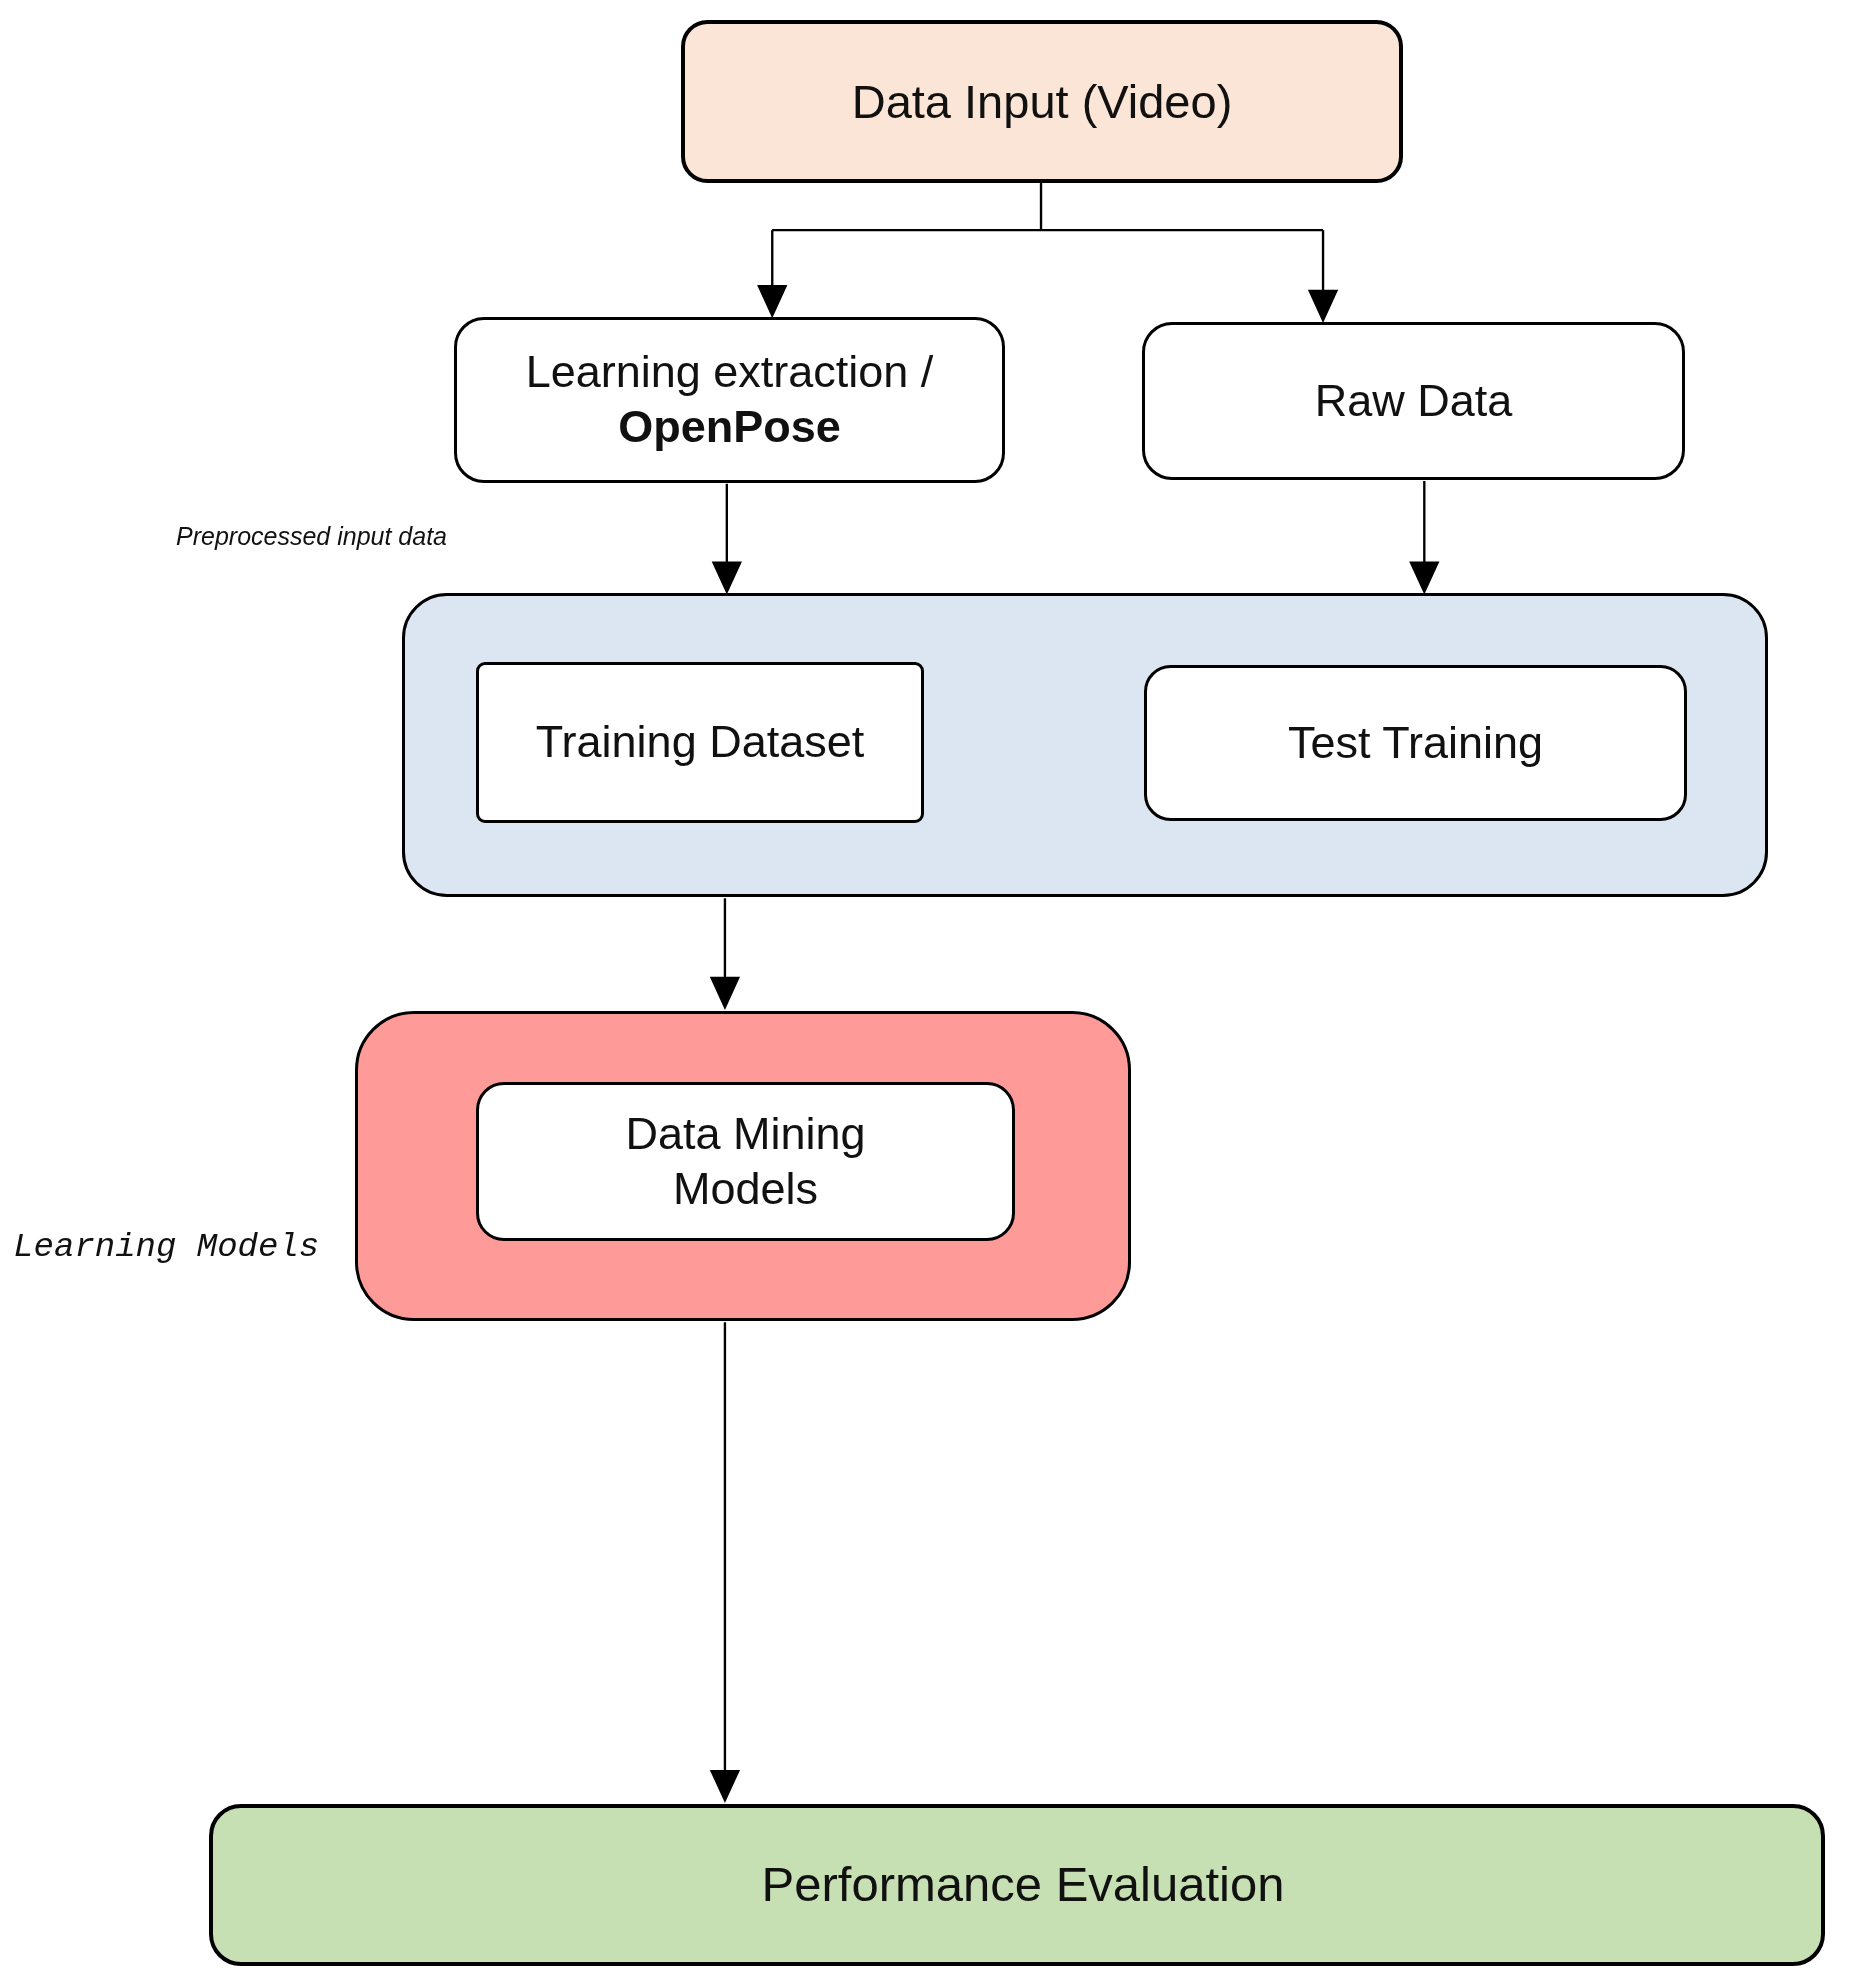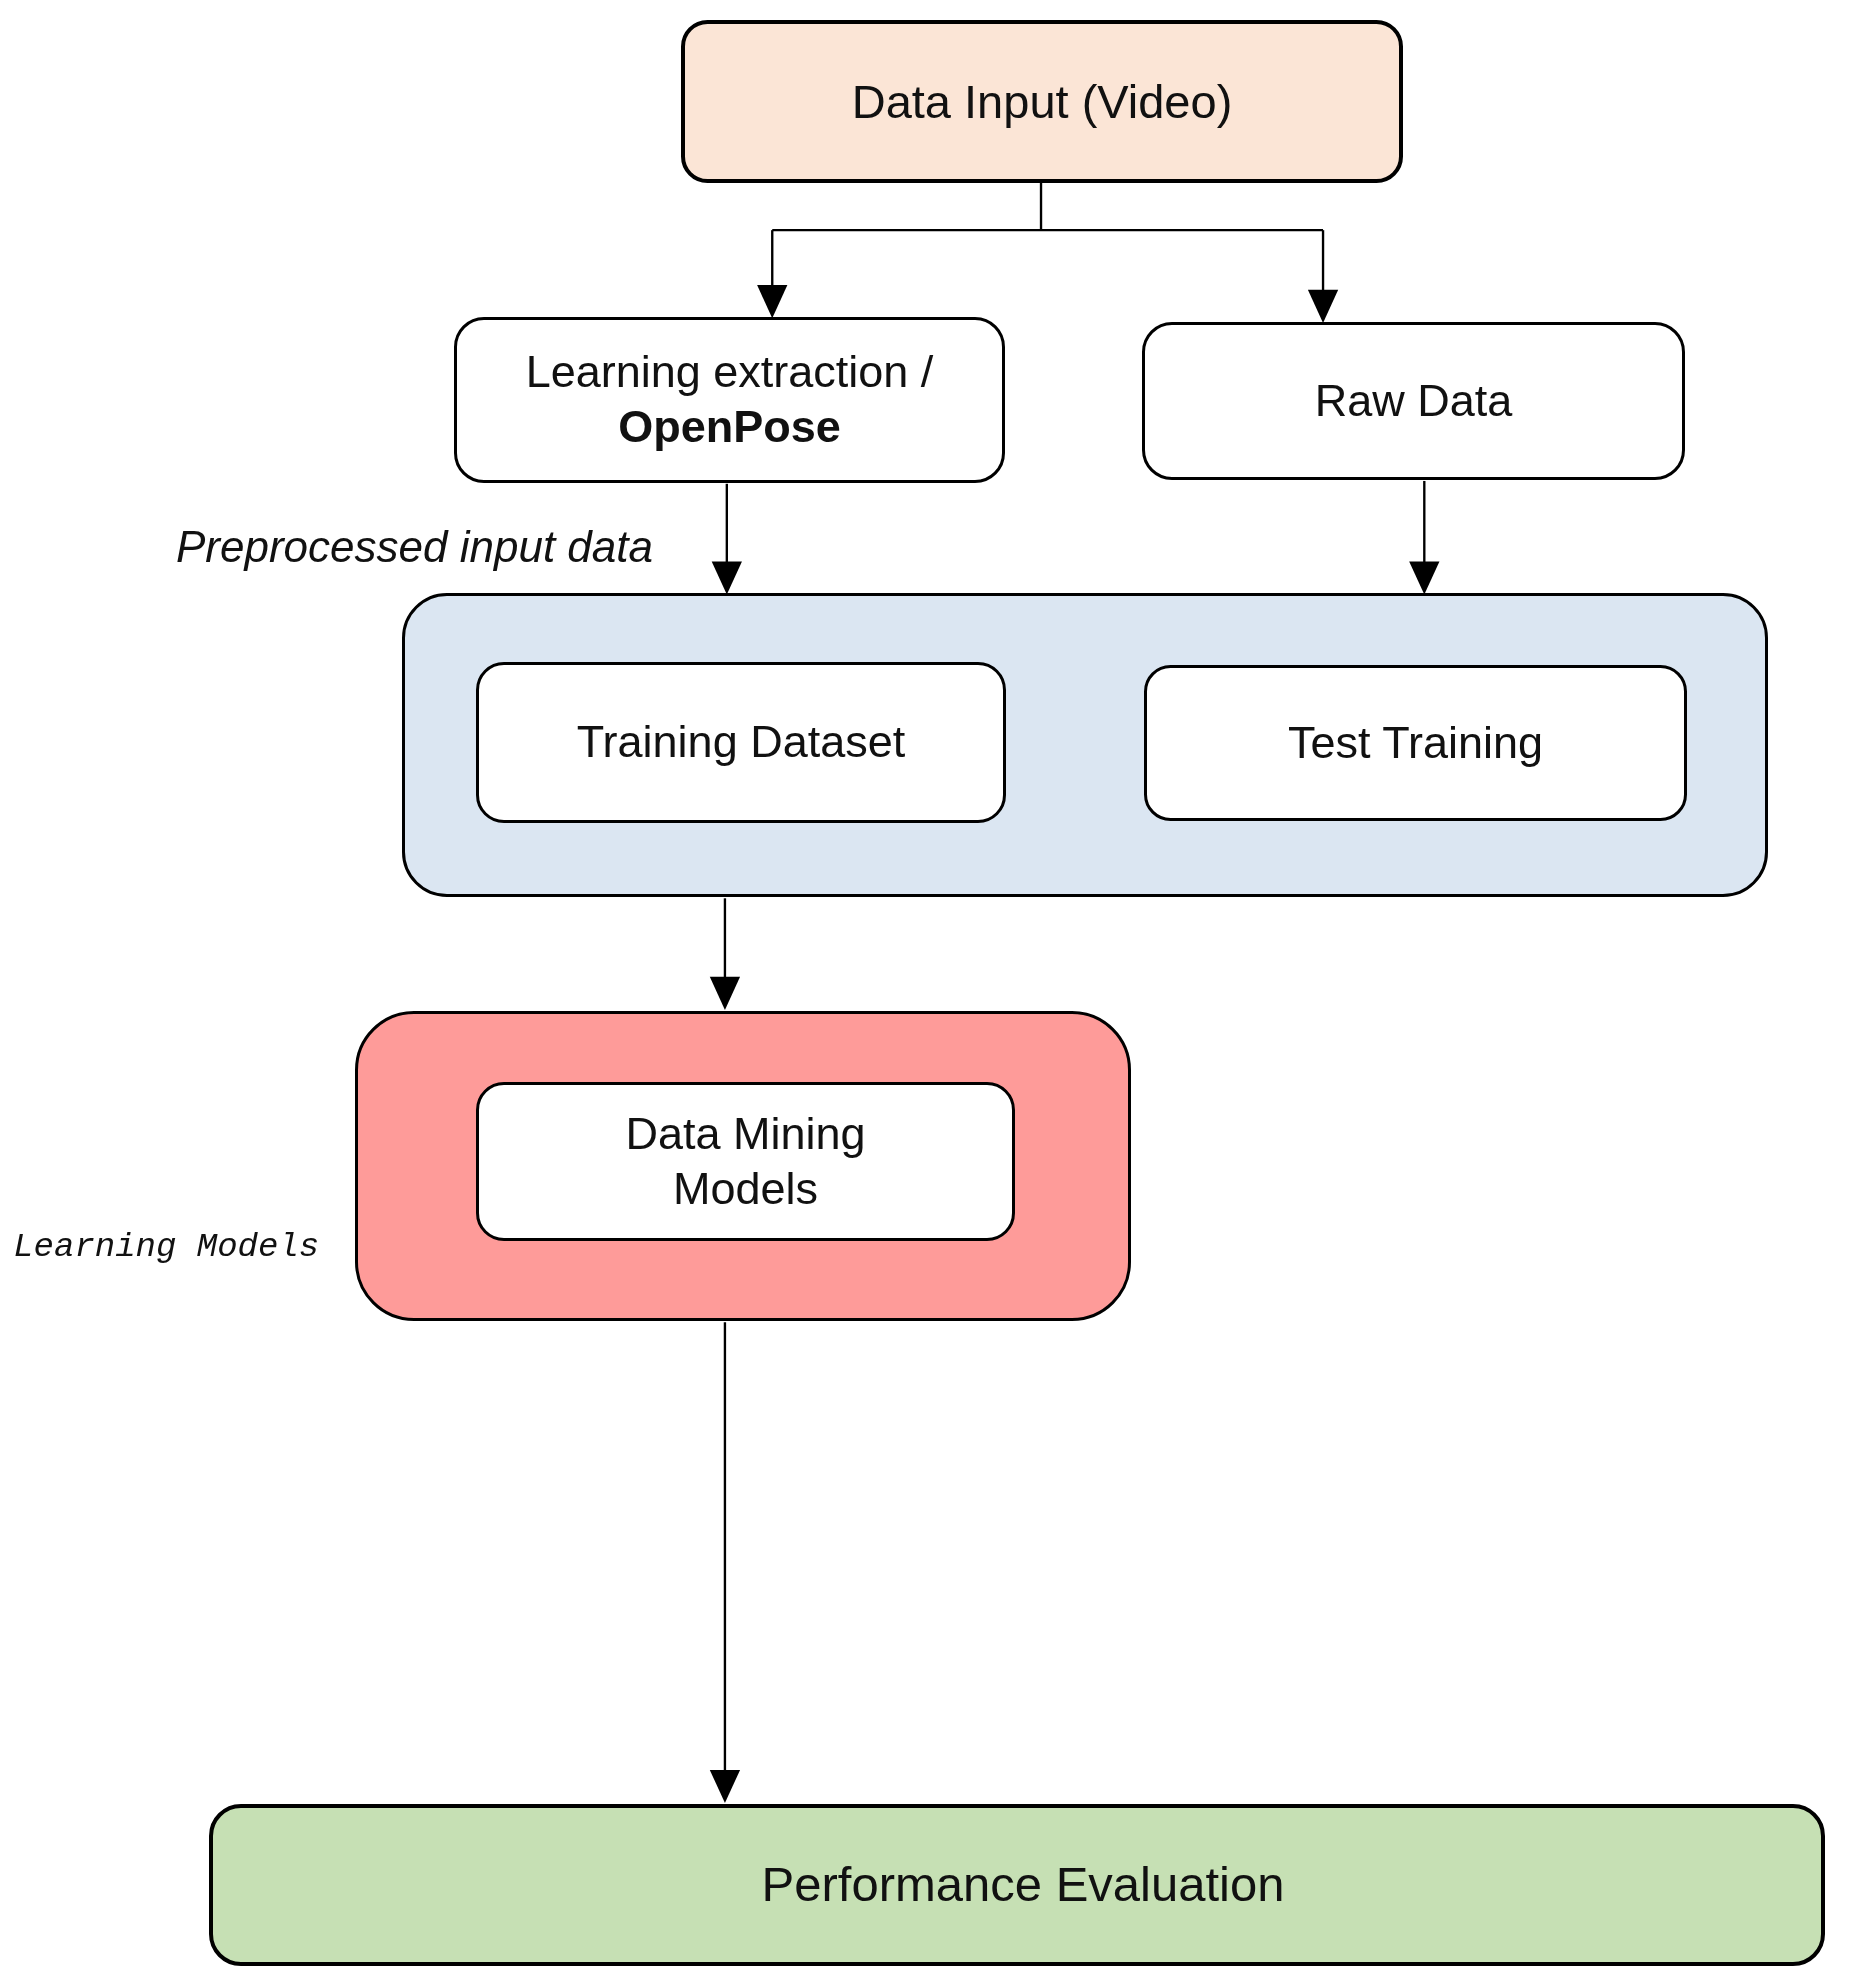--- a/index.html
+++ b/index.html
@@ -60,22 +60,22 @@
     border: 3.8px solid #000000;
   }
   .container-preprocessed {
     left: 402px; top: 593px;
     width: 1366px; height: 304px;
     border-radius: 45px;
     background: #DBE6F2;
   }
   .node-training {
     left: 71px; top: 66px;
-    width: 530px; height: 161px;
-    border-radius: 28px;
+    width: 448px; height: 161px;
+    border-radius: 9px;
   }
   .node-test {
     left: 739px; top: 69px;
     width: 543px; height: 156px;
     border-radius: 26.5px;
   }
   .container-learning {
     left: 355px; top: 1011px;
     width: 776px; height: 310px;
     border-radius: 59px;
@@ -91,21 +91,21 @@
     width: 1616px; height: 162px;
     border-radius: 32px;
     border-width: 4.7px;
     font-size: 49px;
     padding-left: 12px;
   }
   .bold-line { font-weight: 700; }
   .annotation {
     position: absolute;
     font-style: italic;
-    font-size: 44px;
+    font-size: 25px;
     color: #111111;
     white-space: nowrap;
   }
   .annotation-preprocessed { left: 176px; top: 522px; }
   .annotation-learning { left: 13.2px; top: 1228px; font-size: 34px; font-family: Liberation Mono, monospace; }
   .edge-line {
     fill: none;
     stroke: #000000;
     stroke-width: 2.5px;
   }

